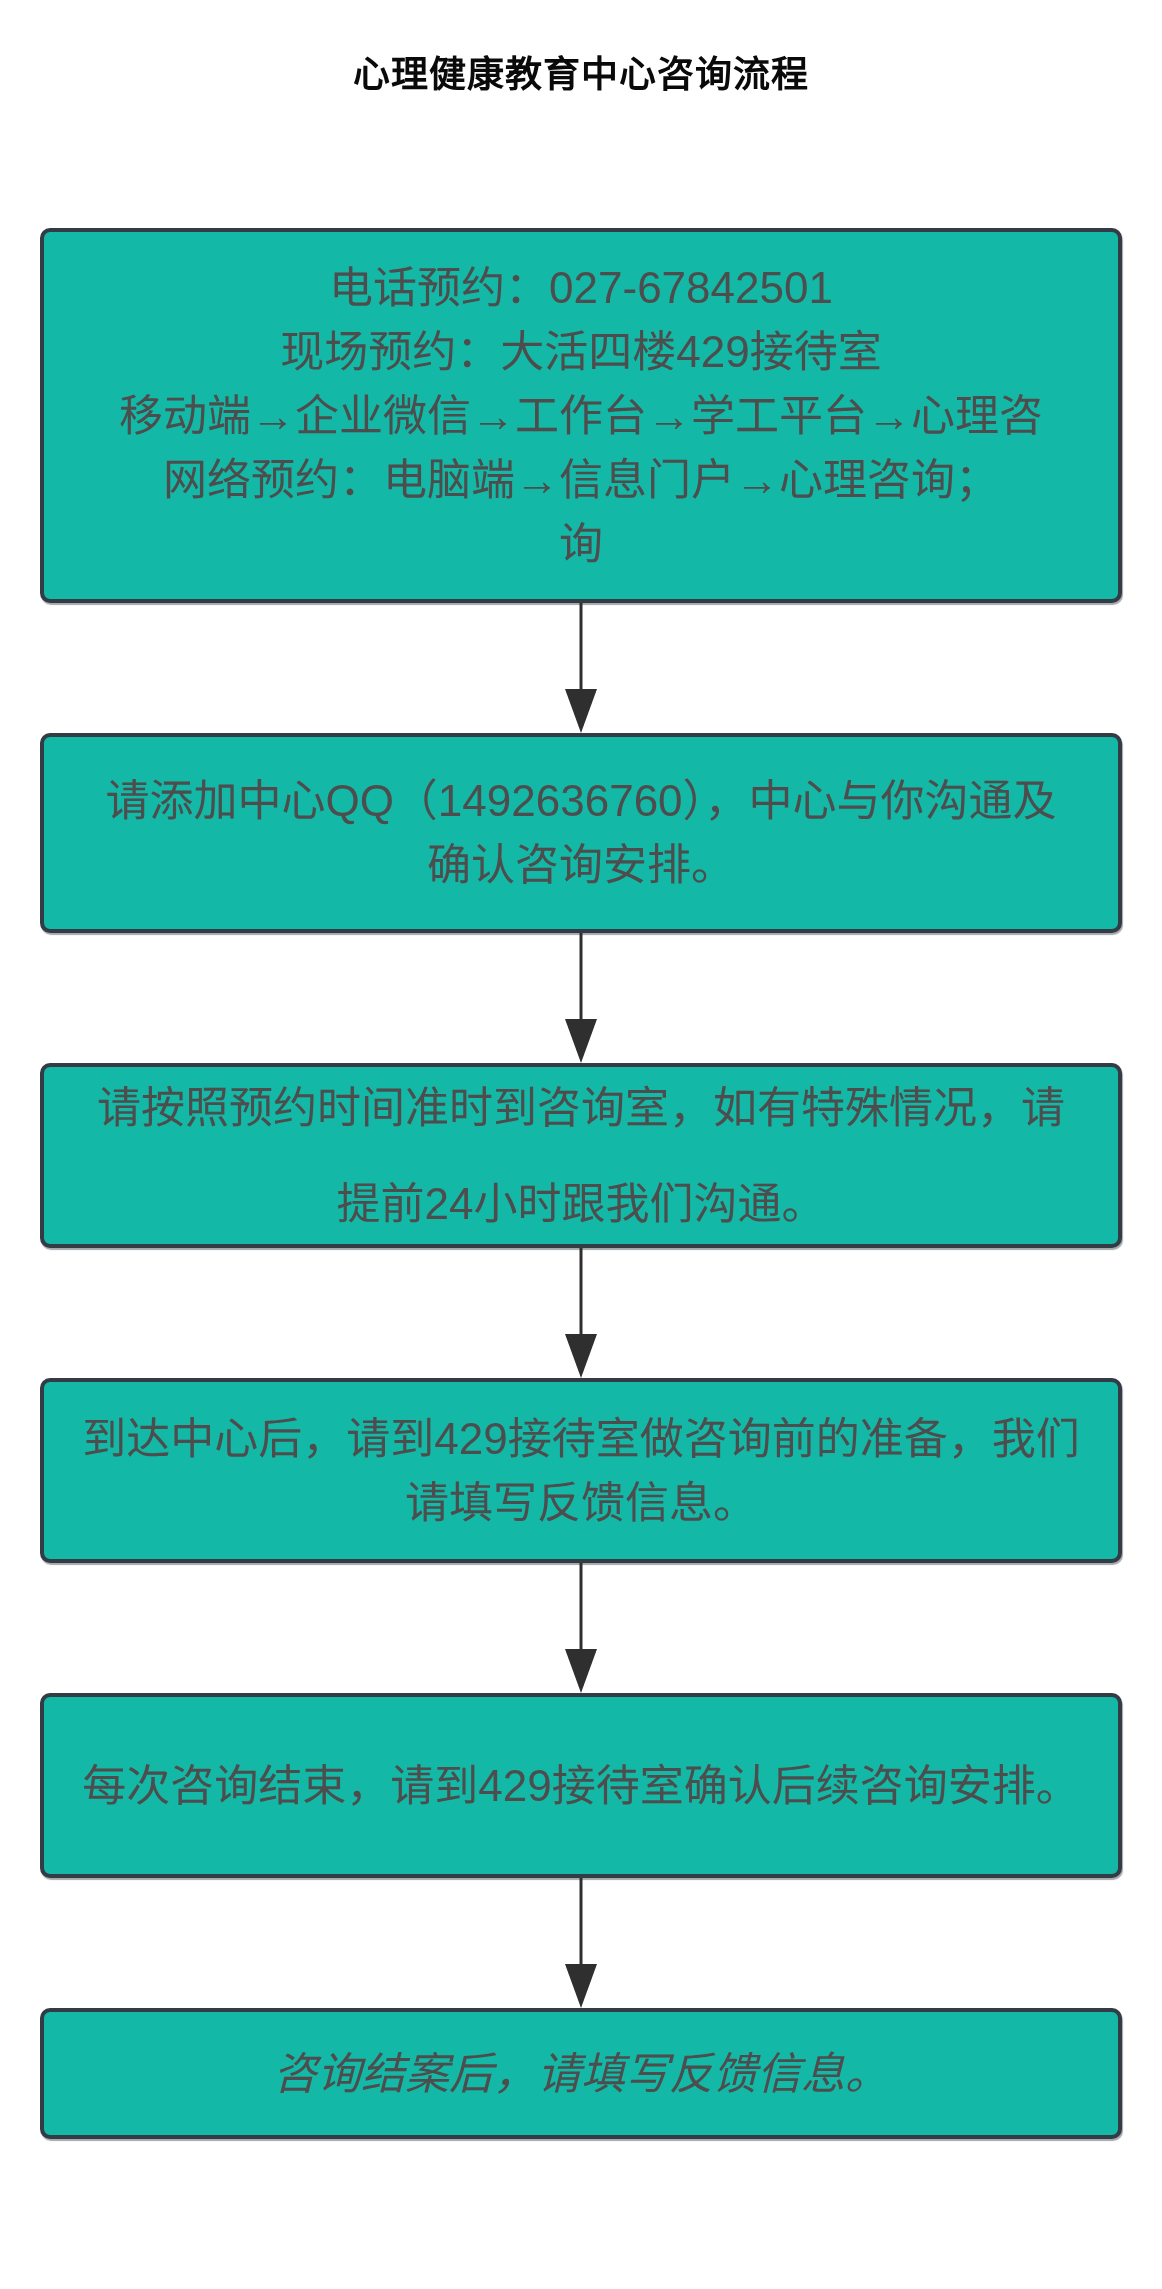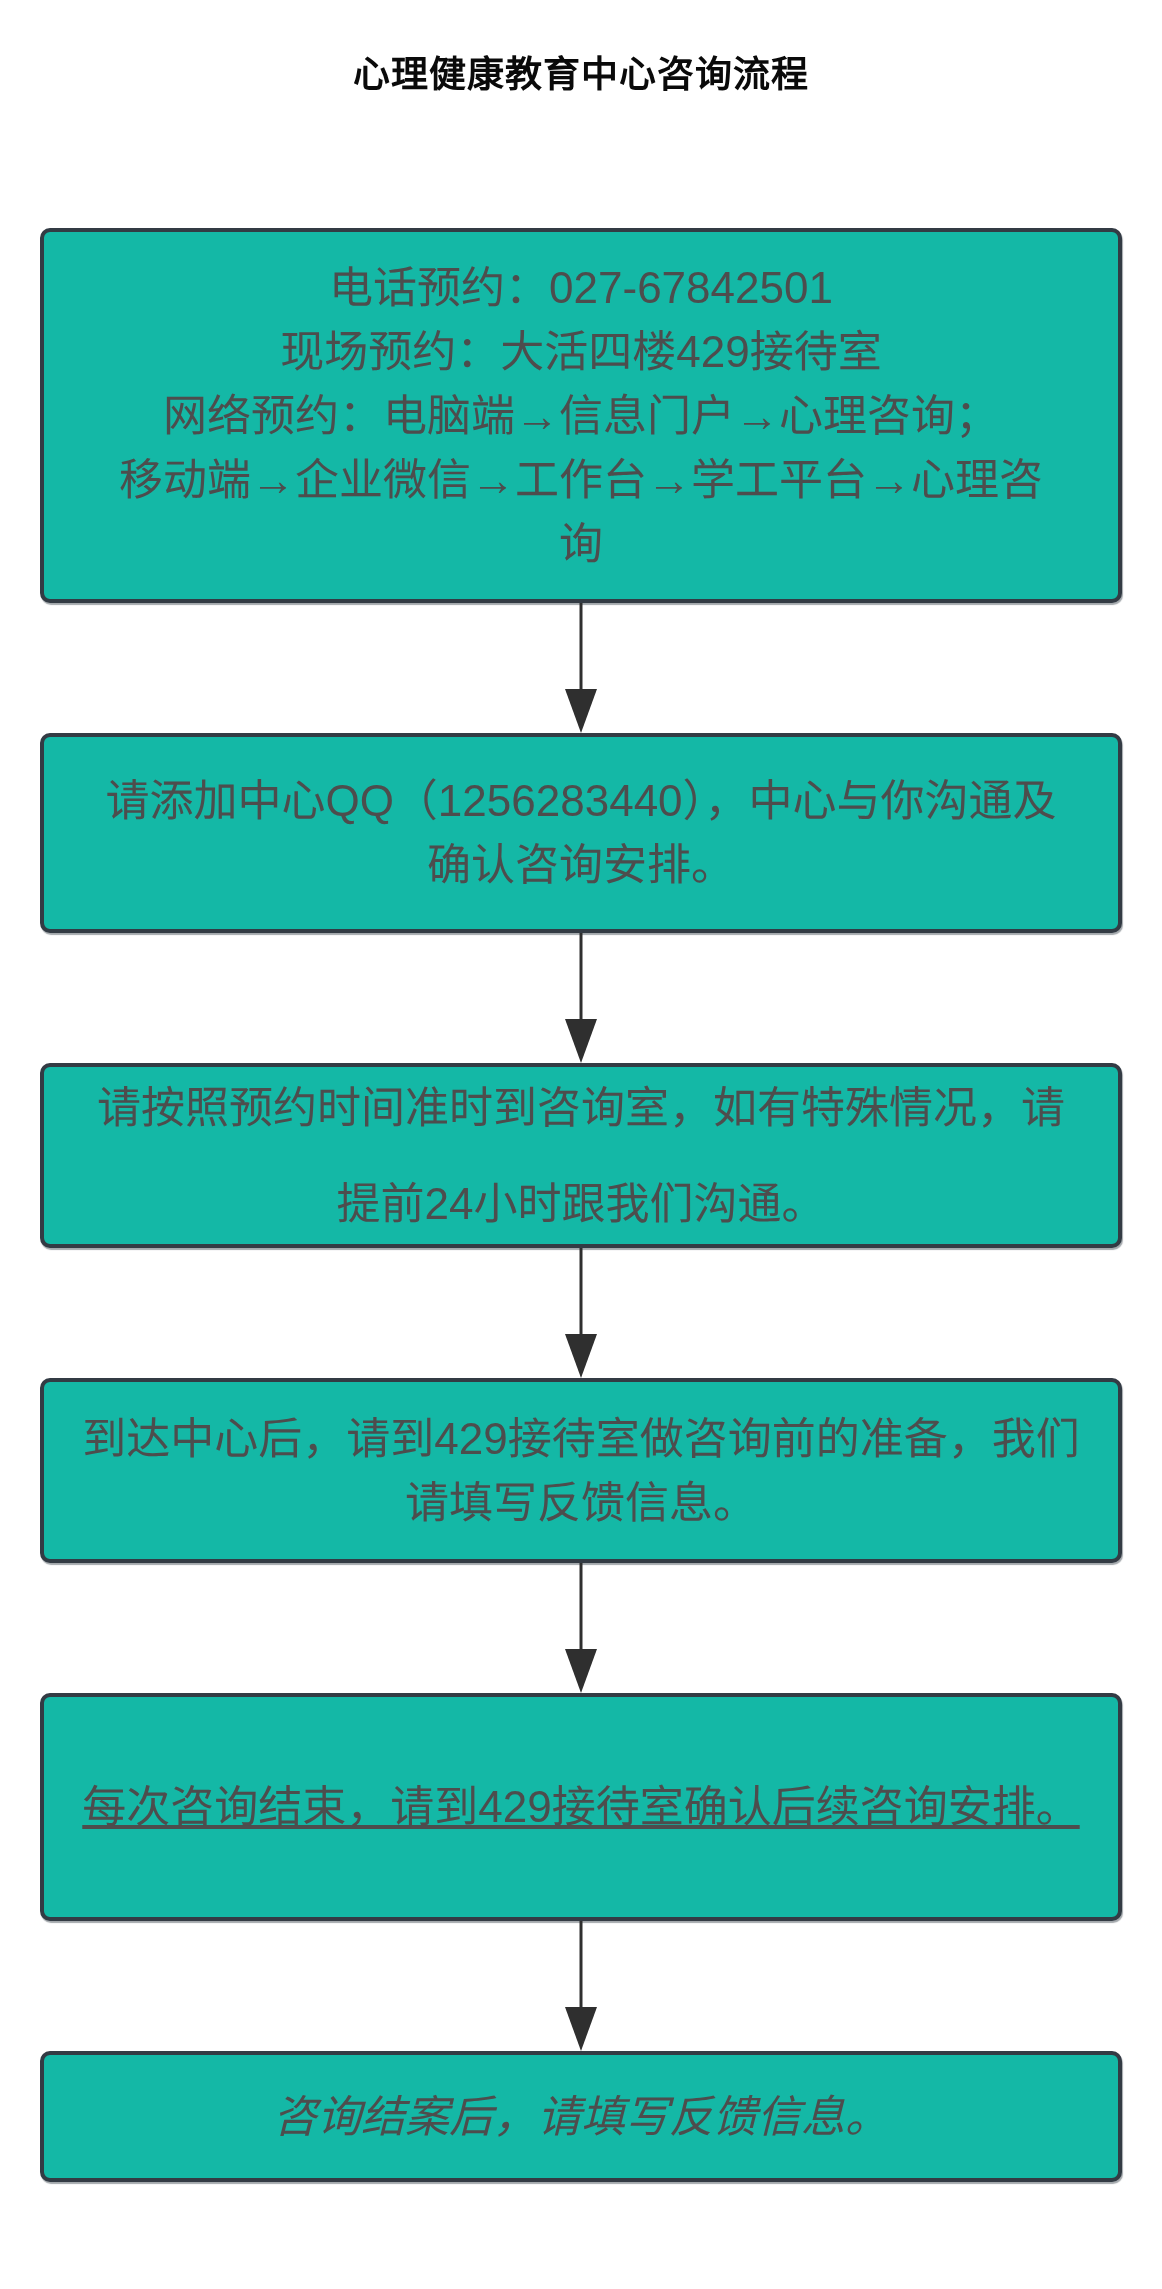--- a/index.html
+++ b/index.html
@@ -48,21 +48,21 @@
     text-align: center;
     color: #4d4d4d;
     font-size: 44px;
     line-height: 64px;
     padding: 6px 20px;
   }
   .node-1 { height: 375px; }
   .node-2 { height: 200px; }
   .node-3 { height: 185px; gap: 32px; }
   .node-4 { height: 185px; }
-  .node-5 { height: 228px; text-decoration: underline; }
+  .node-5 { height: 185px; }
   .node-6 { height: 131px; font-style: italic; }
   .flow-arrow {
     height: 130px;
     display: flex;
     justify-content: center;
     align-items: flex-start;
   }
   .flow-arrow svg { display: block; }
 </style>
 </head>
@@ -70,34 +70,34 @@
 
 <div class="page">
 
   <div class="diagram-title">心理健康教育中心咨询流程</div>
 
   <div class="flow">
 
     <div class="flow-node node-1">
         <div>电话预约：027-67842501</div>
         <div>现场预约：大活四楼429接待室</div>
+        <div>移动端→企业微信→工作台→学工平台→心理咨</div>
         <div>网络预约：电脑端→信息门户→心理咨询；</div>
-        <div>移动端→企业微信→工作台→学工平台→心理咨</div>
         <div>询</div>
       </div>
 
     <div class="flow-arrow">
       <svg width="44" height="130" viewBox="0 0 44 130" aria-hidden="true">
         <line x1="22" y1="0" x2="22" y2="90" stroke="#2f2f2f" stroke-width="3"></line>
         <polygon points="6,86 38,86 22,130" fill="#2f2f2f"></polygon>
       </svg>
     </div>
 
     <div class="flow-node node-2">
-        <div>请添加中心QQ（1256283440），中心与你沟通及</div>
+        <div>请添加中心QQ（1492636760），中心与你沟通及</div>
         <div>确认咨询安排。</div>
       </div>
 
     <div class="flow-arrow">
       <svg width="44" height="130" viewBox="0 0 44 130" aria-hidden="true">
         <line x1="22" y1="0" x2="22" y2="90" stroke="#2f2f2f" stroke-width="3"></line>
         <polygon points="6,86 38,86 22,130" fill="#2f2f2f"></polygon>
       </svg>
     </div>
 

